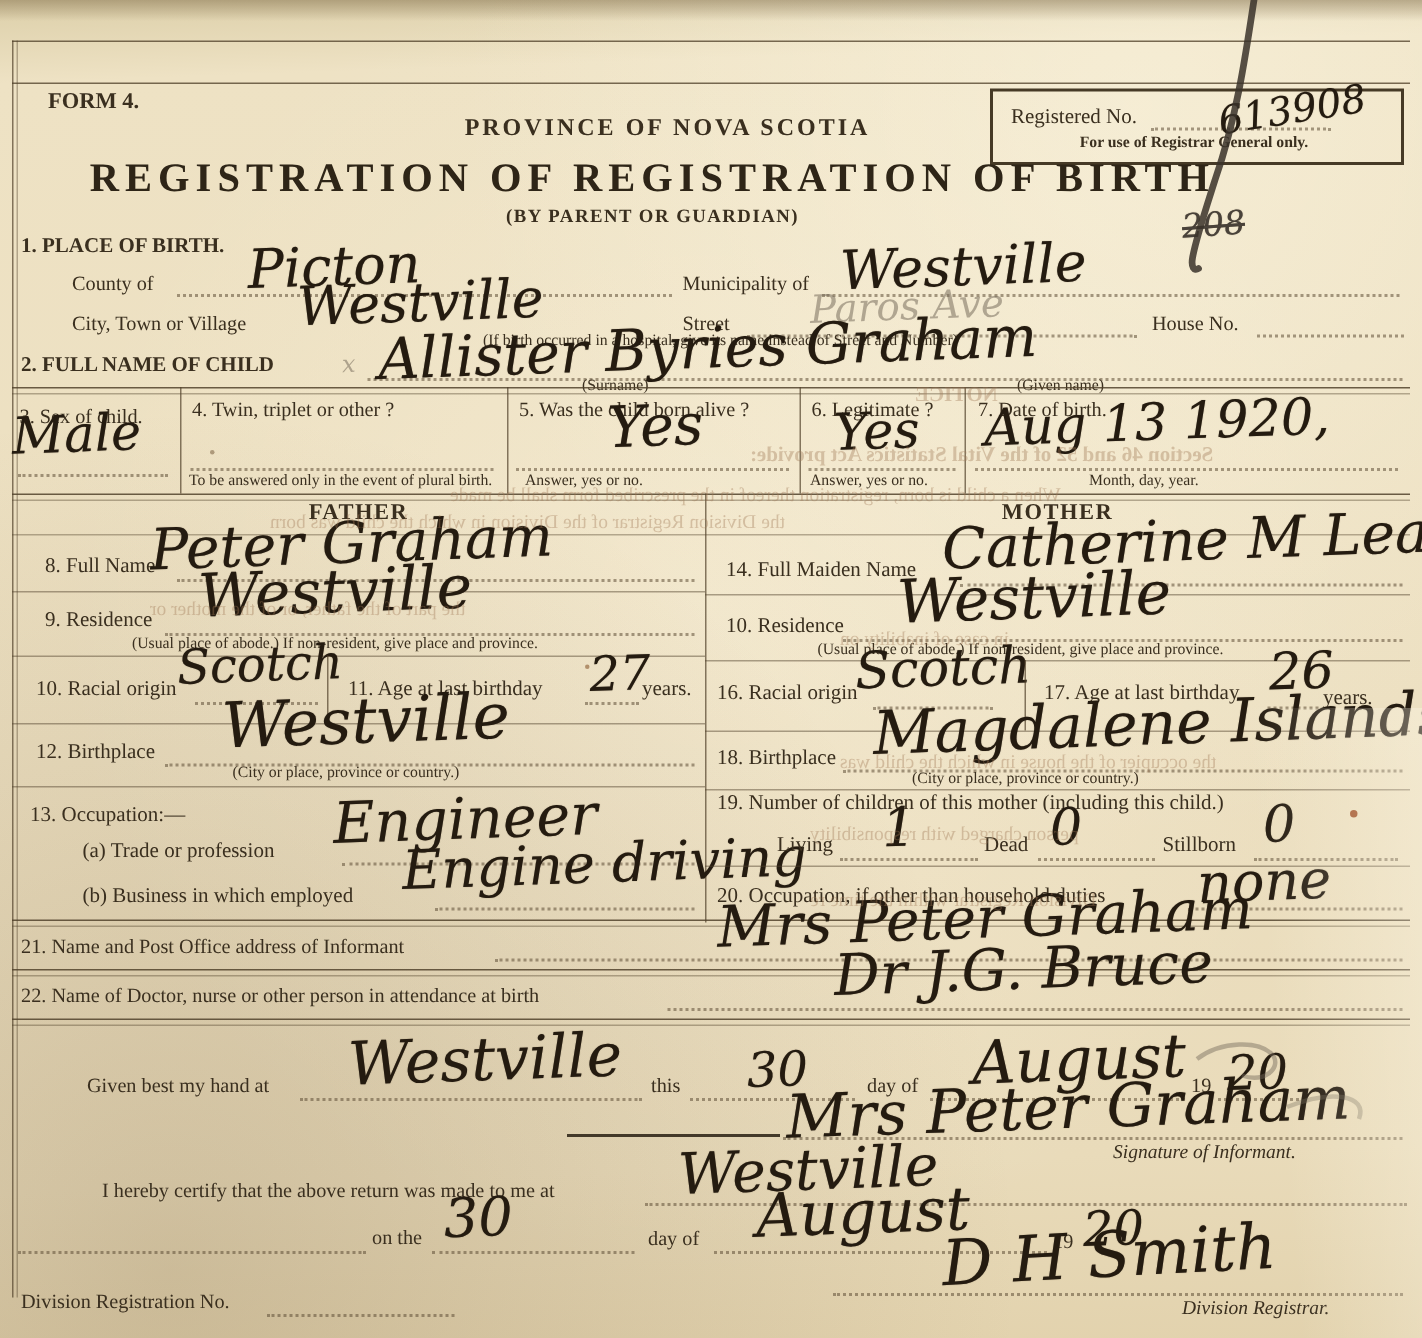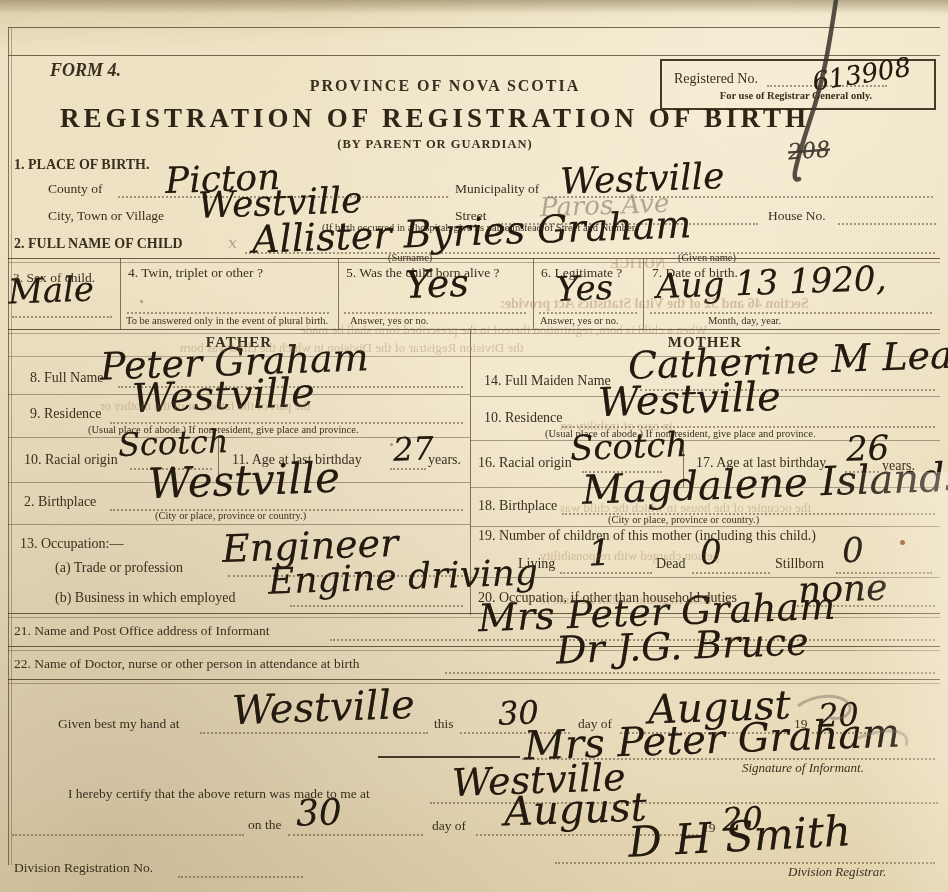--- a/index.html
+++ b/index.html
@@ -52,21 +52,21 @@
 
 <div id="paper">
 
   <div class="vrule" style="left:8px;top:27px;height:838px;"></div>
   <div class="vrule" style="left:11px;top:27px;height:838px;opacity:.55;"></div>
 
   <div class="rule" style="left:8px;top:27px;width:932px;"></div>
   <div class="rule" style="left:8px;top:55px;width:932px;"></div>
 
 
-  <div class="lbl b" style="left:50px;top:60px;font-size:18px;font-style:italic;">FORM 4.</div>
+  <div class="lbl b" style="left:32px;top:60px;font-size:15px;">FORM 4.</div>
   <div class="lbl b ctr" style="left:0;top:77px;width:890px;font-size:16px;letter-spacing:2px;">PROVINCE OF NOVA SCOTIA</div>
 
   <div class="regbox">
     <span class="lbl" style="left:12px;top:10px;font-size:14px;">Registered No.</span>
     <span class="dots" style="left:105px;top:22px;width:120px;"></span>
     <span class="hw" style="left:150px;top:-2px;font-size:26px;transform:rotate(-9deg);">613908</span>
     <span class="lbl b ctr" style="left:0;top:29px;width:268px;font-size:10.5px;">For use of Registrar General only.</span>
   </div>
 
   <div class="lbl b ctr" style="left:0;top:103px;width:870px;font-size:27px;letter-spacing:4px;color:#2e2517;">REGISTRATION OF REGISTRATION OF BIRTH</div>
@@ -120,21 +120,21 @@
   <div class="lbl sm" style="left:350px;top:315px;">Answer, yes or no.</div>
 
   <div class="lbl" style="left:541px;top:265px;">6. Legitimate ?</div>
   <div class="dots" style="left:539px;top:310px;width:98px;"></div>
   <div class="hw" style="left:556px;top:268px;font-size:34px;">Yes</div>
   <div class="lbl sm" style="left:540px;top:315px;">Answer, yes or no.</div>
 
   <div class="lbl" style="left:652px;top:265px;">7. Date of birth.</div>
   <div class="dots" style="left:650px;top:310px;width:282px;"></div>
   <div class="hw" style="left:656px;top:262px;font-size:34px;">Aug 13 1920,</div>
-  <div class="lbl sm" style="left:708px;top:315px;">Month, day, year.</div>
+  <div class="lbl sm" style="left:726px;top:315px;">Month, day, year.</div>
 
   <div class="vrule" style="left:470px;top:329px;height:286px;"></div>
   <div class="lbl b ctr" style="left:8px;top:334px;width:462px;font-size:15px;letter-spacing:1px;">FATHER</div>
   <div class="lbl b ctr" style="left:470px;top:334px;width:470px;font-size:15px;letter-spacing:1px;">MOTHER</div>
   <div class="rule" style="left:8px;top:356px;width:932px;opacity:.5;"></div>
 
   <div class="lbl" style="left:30px;top:370px;font-size:14px;">8. Full Name</div>
   <div class="dots" style="left:118px;top:384px;width:345px;"></div>
   <div class="hw" style="left:100px;top:340px;font-size:38px;">Peter Graham</div>
   <div class="rule" style="left:8px;top:394px;width:462px;opacity:.6;"></div>
@@ -148,21 +148,21 @@
   <div class="lbl" style="left:24px;top:452px;font-size:14px;">10. Racial origin</div>
   <div class="dots" style="left:130px;top:466px;width:82px;"></div>
   <div class="hw" style="left:118px;top:424px;font-size:32px;">Scotch</div>
   <div class="vrule" style="left:218px;top:437px;height:45px;"></div>
   <div class="lbl" style="left:232px;top:452px;font-size:14px;">11. Age at last birthday</div>
   <div class="dots" style="left:390px;top:466px;width:36px;"></div>
   <div class="hw" style="left:393px;top:430px;font-size:32px;">27</div>
   <div class="lbl" style="left:428px;top:452px;font-size:14px;">years.</div>
   <div class="rule" style="left:8px;top:482px;width:462px;opacity:.6;"></div>
 
-  <div class="lbl" style="left:24px;top:494px;font-size:14px;">2. Birthplace</div>
+  <div class="lbl" style="left:24px;top:494px;font-size:14px;">12. Birthplace</div>
   <div class="dots" style="left:110px;top:507px;width:353px;"></div>
   <div class="hw" style="left:148px;top:456px;font-size:42px;">Westville</div>
   <div class="lbl sm" style="left:155px;top:510px;">(City or place, province or country.)</div>
   <div class="rule" style="left:8px;top:524px;width:462px;opacity:.6;"></div>
 
   <div class="lbl" style="left:20px;top:536px;font-size:14px;">13. Occupation:—</div>
   <div class="lbl" style="left:55px;top:560px;font-size:14px;">(a) Trade or profession</div>
   <div class="dots" style="left:228px;top:573px;width:235px;"></div>
   <div class="hw" style="left:222px;top:524px;font-size:38px;">Engineer</div>
   <div class="lbl" style="left:55px;top:590px;font-size:14px;">(b) Business in which employed</div>

